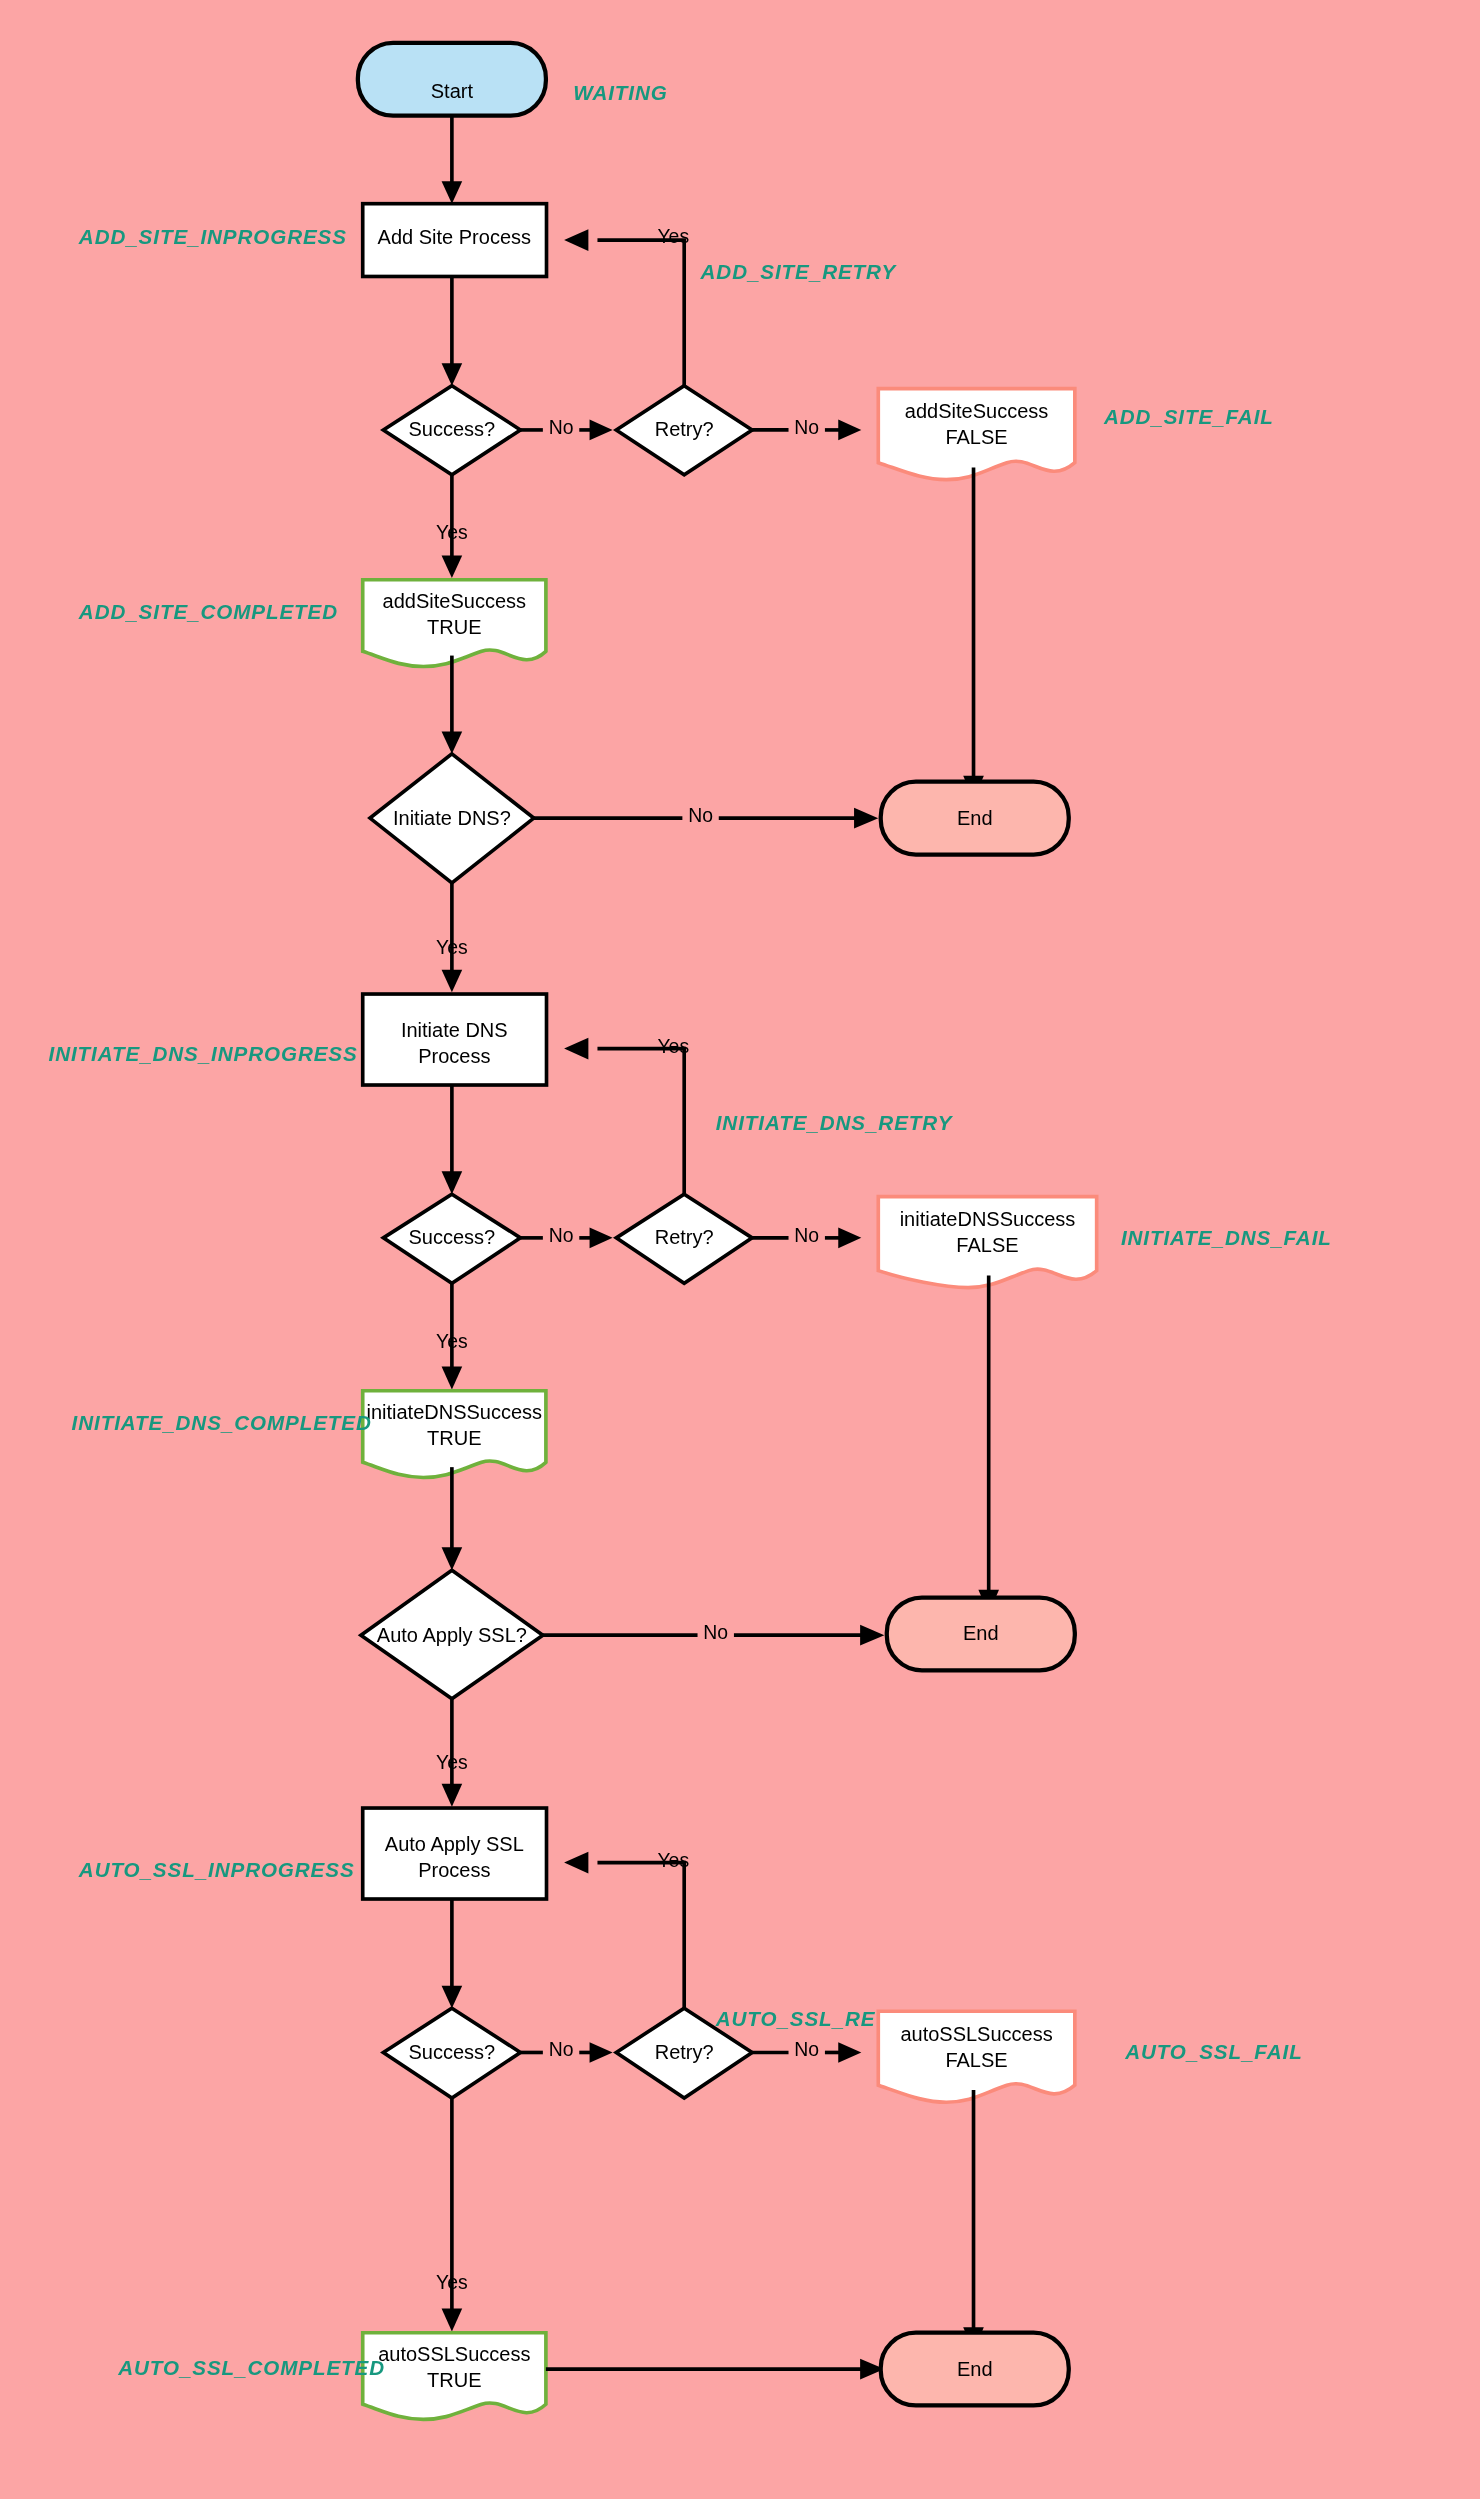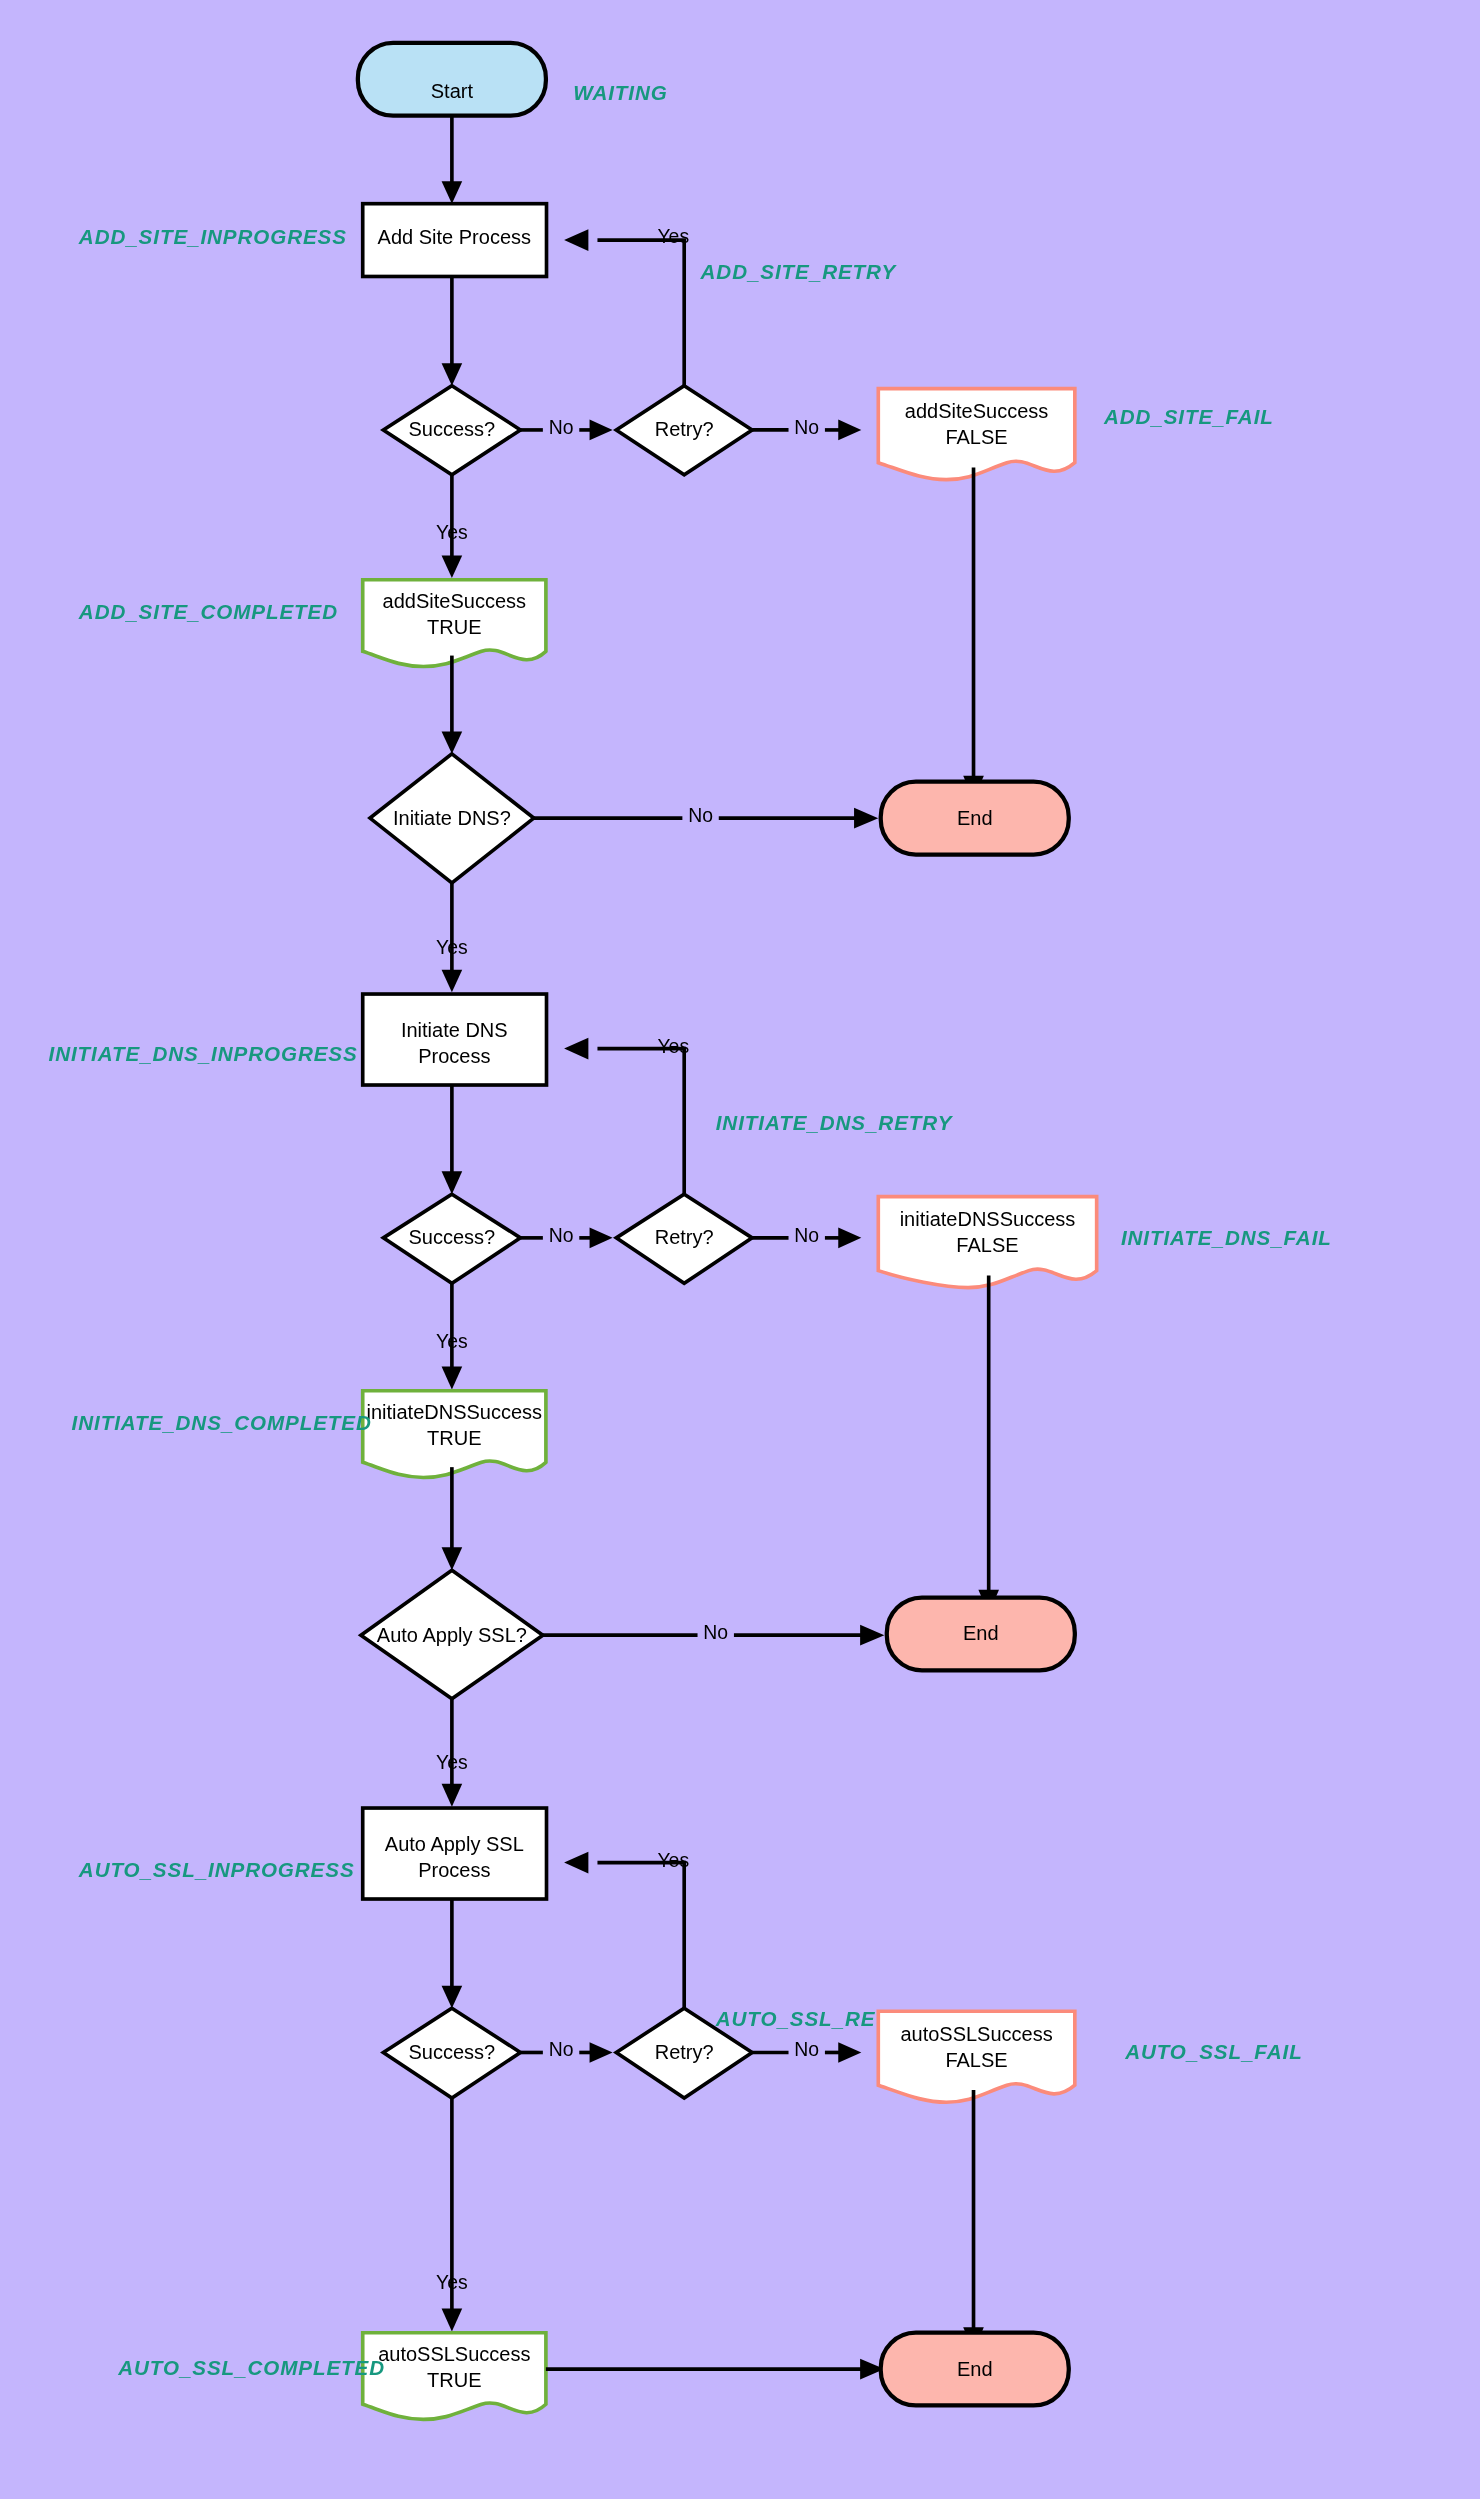--- a/index.html
+++ b/index.html
@@ -1,17 +1,17 @@
 <!DOCTYPE html>
 <html style="font-size:9.7px"><head>
 <meta charset="utf-8">
 <style>
   html,body{margin:0;padding:0;background:#ffffff;}
   body{width:1480px;height:2500px;font-family:"Liberation Sans",sans-serif;}
-  #stage{position:relative;width:1480px;height:2500px;overflow:hidden;background:#c4b5fd;}
+  #stage{position:relative;width:1480px;height:2500px;overflow:hidden;background:#fca5a5;}
   svg#flow{position:absolute;left:0;top:0;width:1480px;height:2500px;}
   .nodeShape{stroke:#000;stroke-width:6;fill:#ffffff;}
   .startShape{fill:#b9e1f5;stroke:#000;stroke-width:7;}
   .endShape{fill:#fdb6ad;stroke:#000;stroke-width:7;}
   .docGreen{fill:#ffffff;stroke:#6fb13c;stroke-width:6;}
   .docRed{fill:#ffffff;stroke:#fb8b7b;stroke-width:6;}
   .edge{stroke:#000;stroke-width:6;fill:none;}
   .arrowHead{fill:#000;}
   .nodeText{font-family:"Liberation Sans",sans-serif;font-size:33px;fill:#000;text-anchor:middle;dominant-baseline:middle;}
   .edgeLabel{font-family:"Liberation Sans",sans-serif;font-size:32px;fill:#000;text-anchor:middle;dominant-baseline:middle;}

